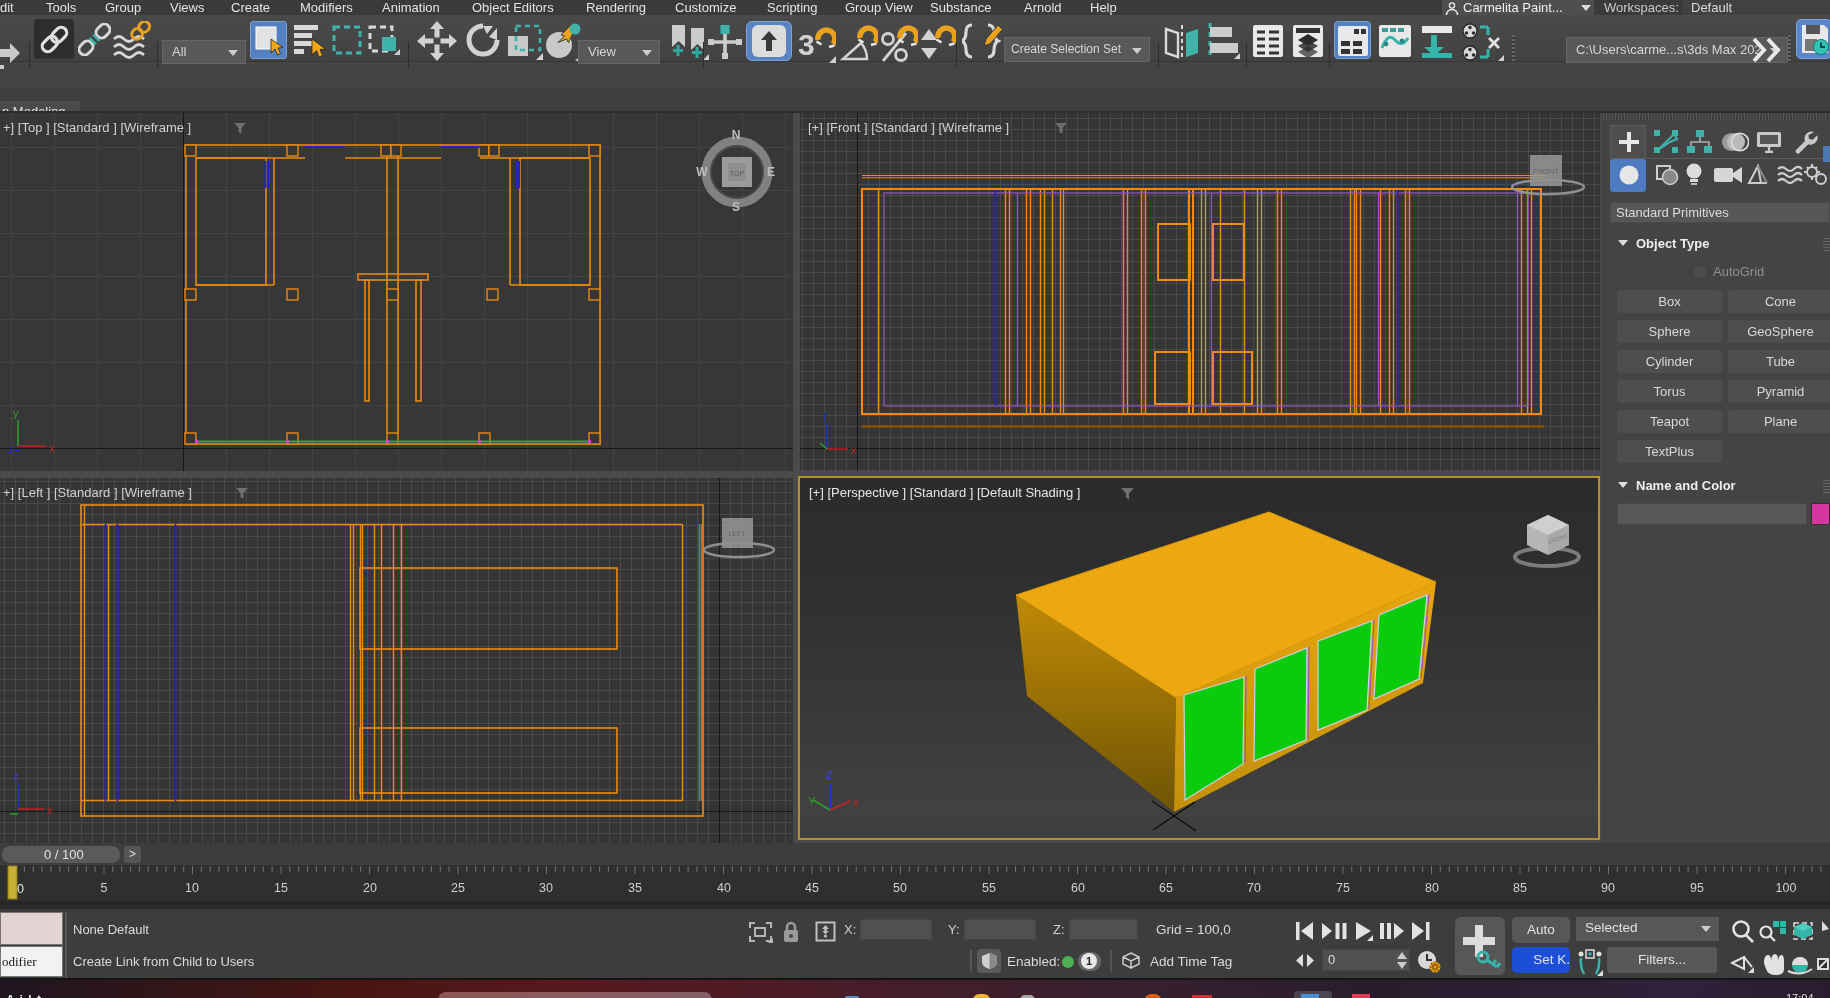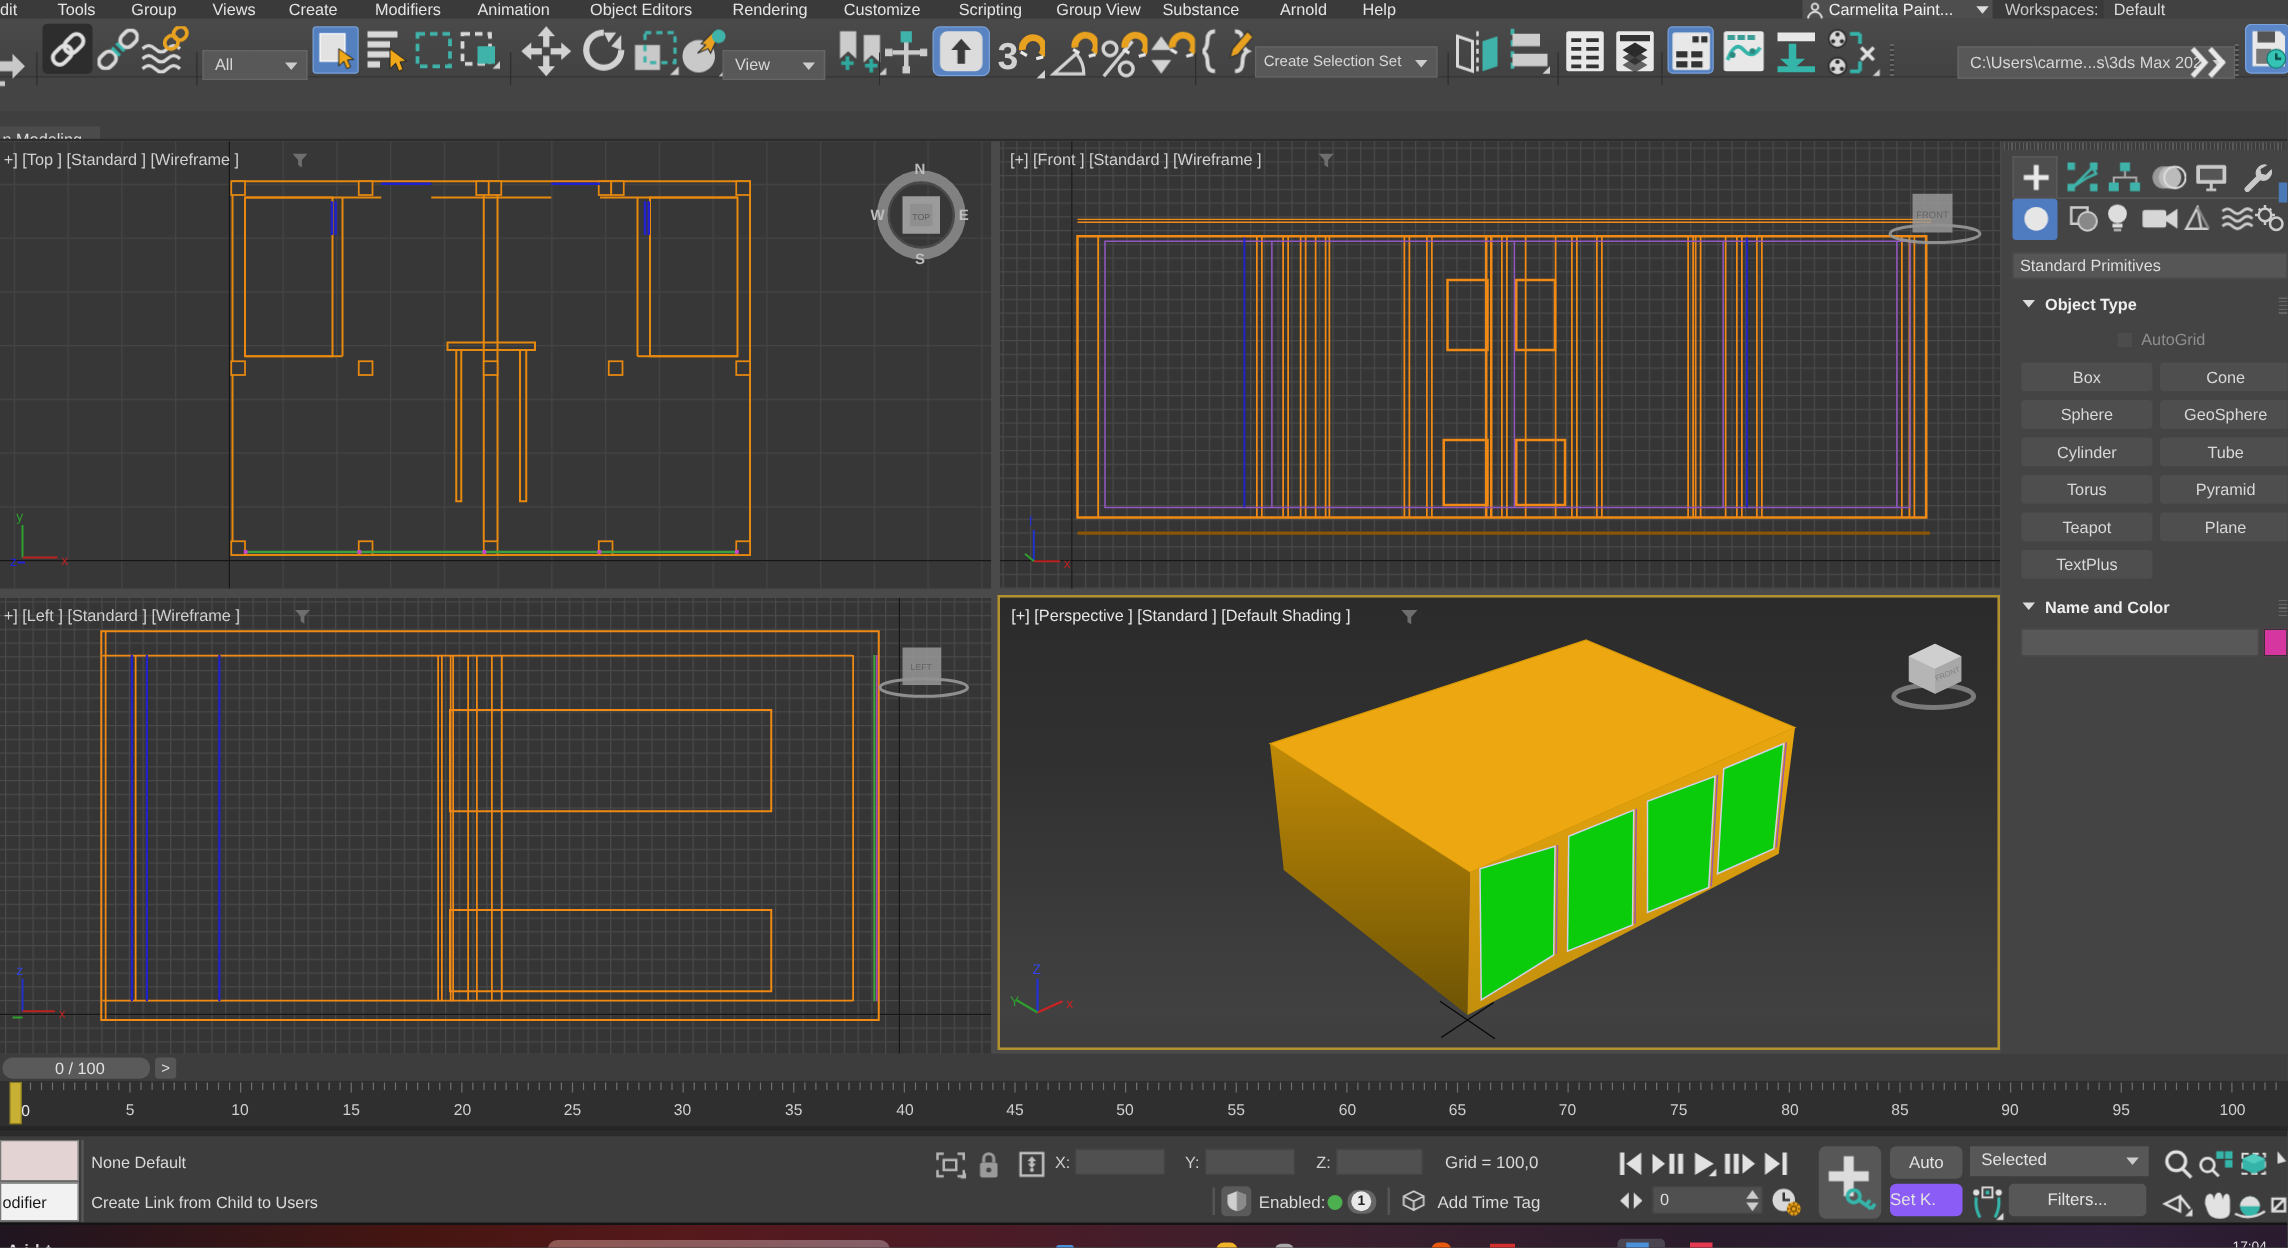--- a/index.html
+++ b/index.html
@@ -663,21 +663,21 @@
         <text x="1520" y="27">85</text>
         <text x="1608" y="27">90</text>
         <text x="1697" y="27">95</text>
         <text x="1786" y="27">100</text>
       </g>
 <rect x="8" y="1" width="9" height="33" fill="#c8b035" stroke="#8f7d20" stroke-width="1"></rect>
 <text x="17" y="28" font-size="12.5" fill="#e8e8e8" font-family="Liberation Sans">0</text>
 </svg>
 <div class="abs" id="statusbar">
 <div class="abs" style="left:0px;top:3px;width:63px;height:33px;background:#e3d3d3;border:1px solid #777;"></div>
-<div class="abs" style="left:0px;top:37px;width:63px;height:31px;background:#f2f2f2;border:1px solid #777;color:#1a1a1a;font-family:Liberation Sans, sans-serif;font-size:13px;">
+<div class="abs" style="left:0px;top:37px;width:63px;height:31px;background:#f2f2f2;border:1px solid #777;color:#1a1a1a;font-family:Liberation Serif, serif;font-size:13px;">
         <span style="position:absolute;left:1px;top:7px;">odifier</span>
       </div>
 <div class="abs" style="left:65px;top:3px;width:2px;height:66px;background:#555;"></div>
 <span class="txt" style="left:73px;top:13px;color:#dadada;font-size:13px;">None Default</span>
 <span class="txt" style="left:73px;top:45px;color:#dadada;font-size:13px;">Create Link from Child to Users</span>
 <svg class="abs" style="left:748px;top:12px" width="25" height="22" viewBox="0 0 25 22">
         <g fill="none" stroke="#b5b5b5" stroke-width="2">
           <path d="M2 7 V2 h5 M18 2 h5 v5 M2 15 v5 h5 M23 15 v5 h-5"></path>
           <rect x="7" y="7" width="10" height="8"></rect>
         </g>
@@ -712,21 +712,21 @@
       </svg>
 <div class="abs" style="left:1455px;top:8px;width:50px;height:58px;background:#575757;border-radius:6px;"></div>
 <svg class="abs" style="left:1461px;top:14px" width="40" height="46" viewBox="0 0 40 46">
         <path d="M14 2 h8 v12 h12 v8 h-12 v12 h-8 v-12 H2 v-8 h12z" fill="#dcdcdc"></path>
         <g stroke="#35b5aa" stroke-width="3" fill="none">
           <circle cx="22" cy="34" r="5"></circle>
           <path d="M26 37 l10 7 M32 41 l3 -4 M36 44 l3 -4"></path>
         </g>
       </svg>
 <div class="abs" style="left:1512px;top:8px;width:58px;height:26px;background:#575757;border-radius:5px;color:#e2e2e2;font-size:13.5px;text-align:center;line-height:25px;">Auto</div>
-<div class="abs" style="left:1512px;top:38px;width:58px;height:26px;background:#8b5cf6;border-radius:5px;color:#e2e2e2;font-size:13.5px;text-align:left;line-height:25px;">Set K.</div>
+<div class="abs" style="left:1512px;top:38px;width:58px;height:26px;background:#1d4ed8;border-radius:5px;color:#e2e2e2;font-size:13.5px;text-align:right;line-height:25px;">Set K.</div>
 <div class="abs" style="left:1576px;top:8px;width:143px;height:24px;background:#575757;color:#e2e2e2;font-size:13.5px;">
         <span style="position:absolute;left:9px;top:3px;">Selected</span>
         <span style="position:absolute;right:8px;top:9px;width:0;height:0;border-left:5px solid transparent;border-right:5px solid transparent;border-top:6px solid #ccc;"></span>
       </div>
 <svg class="abs" style="left:1577px;top:40px" width="26" height="28" viewBox="0 0 26 28">
         <g fill="#e0e0e0">
           <circle cx="4" cy="5" r="2.5"></circle>
           <circle cx="22" cy="5" r="2.5"></circle>
         </g>
         <rect x="9" y="1" width="8" height="8" fill="none" stroke="#e0e0e0" stroke-width="1.5"></rect>

